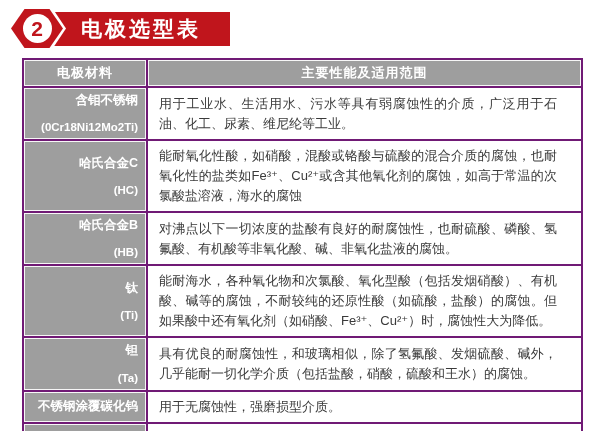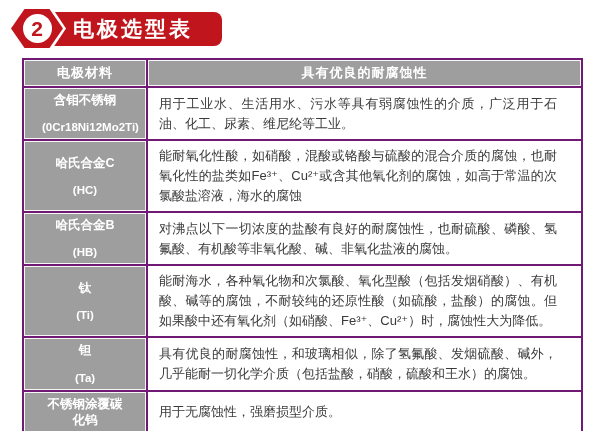--- a/index.html
+++ b/index.html
@@ -6,24 +6,24 @@
   .page{
     position:relative;
     width:600px;height:431px;
     background:#fff;
     overflow:hidden;
     font-family:"Liberation Sans","DejaVu Sans",sans-serif;
   }
   
   .title-bar{position:relative;height:58px;}
   .banner{
-    position:absolute;left:44px;top:12px;
+    position:absolute;left:52px;top:12px;
     width:178px;height:34px;
     background:var(--red);
-    border-radius:8px;
+    border-radius:0;
     display:flex;align-items:center;justify-content:center;
     z-index:1;
   }
   .banner span{
     color:#fff;font-size:21px;font-weight:bold;letter-spacing:3px;
   }
   .badge{position:absolute;left:8px;top:6px;width:58px;height:45px;z-index:2;}
   .hex-outer{
     position:absolute;inset:0;
     background:#fff;
@@ -58,23 +58,23 @@
     background:var(--gray);
     color:#fff;
     font-size:13px;font-weight:bold;
     height:24px;
     box-shadow:inset 0 0 0 1px #f7f7f7;
     letter-spacing:1px;
   }
   .mat-cell{
     background:var(--gray);
     color:#fff;
-    text-align:center;vertical-align:middle;
+    text-align:right;vertical-align:middle;
     font-weight:bold;font-size:12.5px;
-    padding:4px 18px;
+    padding:4px 8px;
     box-shadow:inset 0 0 0 1px #f7f7f7;
     line-height:1.3;
   }
   .mat-spec{font-size:11.5px;margin-top:12px;}
   .desc-cell{
     background:#fff;
     color:#3a3a3a;
     font-size:13px;line-height:20px;
     padding:5px 24px 5px 11px;
     vertical-align:middle;text-align:left;
@@ -100,21 +100,21 @@
   </div>
 
   <table class="spec-table">
     <colgroup>
         <col class="c1">
         <col class="c2">
       </colgroup>
     <thead>
       <tr>
         <th>电极材料</th>
-        <th>具有优良的耐腐蚀性</th>
+        <th>主要性能及适用范围</th>
       </tr>
     </thead>
     <tbody>
   <tr>
     <td class="mat-cell">
       <div class="mat-name">含钼不锈钢</div>
       <div class="mat-spec">(0Cr18Ni12Mo2Ti)</div>
     </td>
     <td class="desc-cell">用于工业水、生活用水、污水等具有弱腐蚀性的介质，广泛用于石油、化工、尿素、维尼纶等工业。</td>
   </tr>

